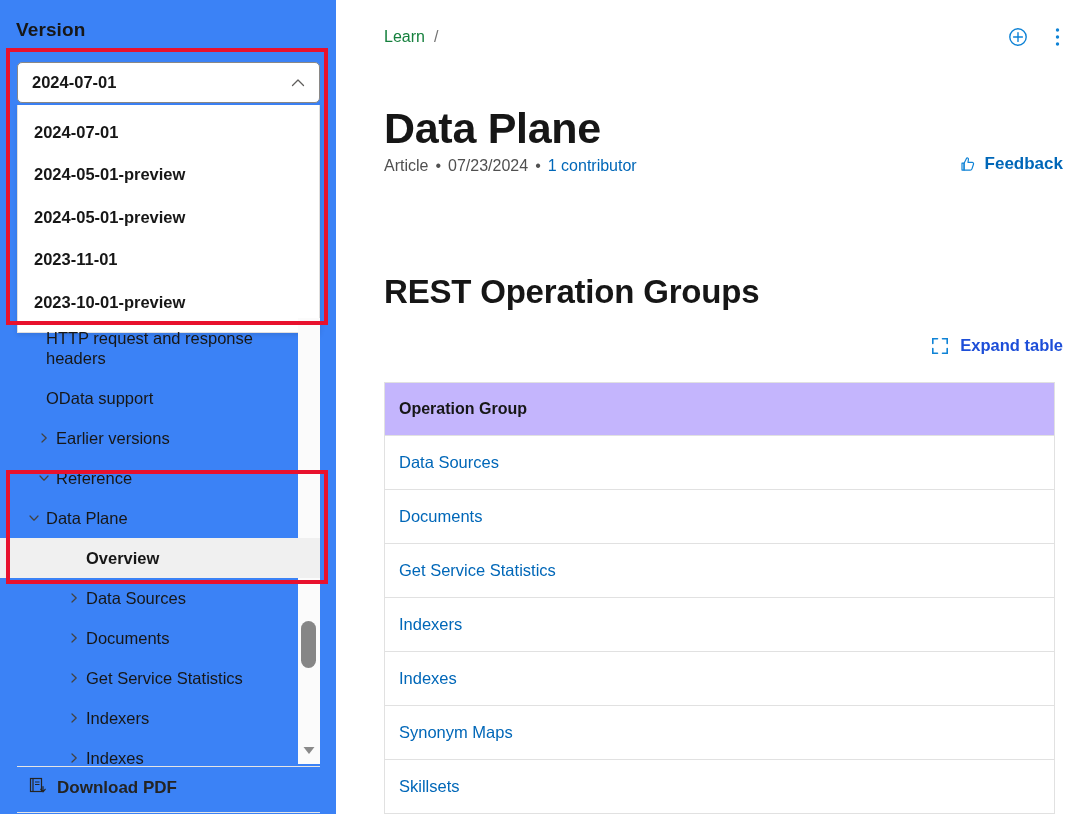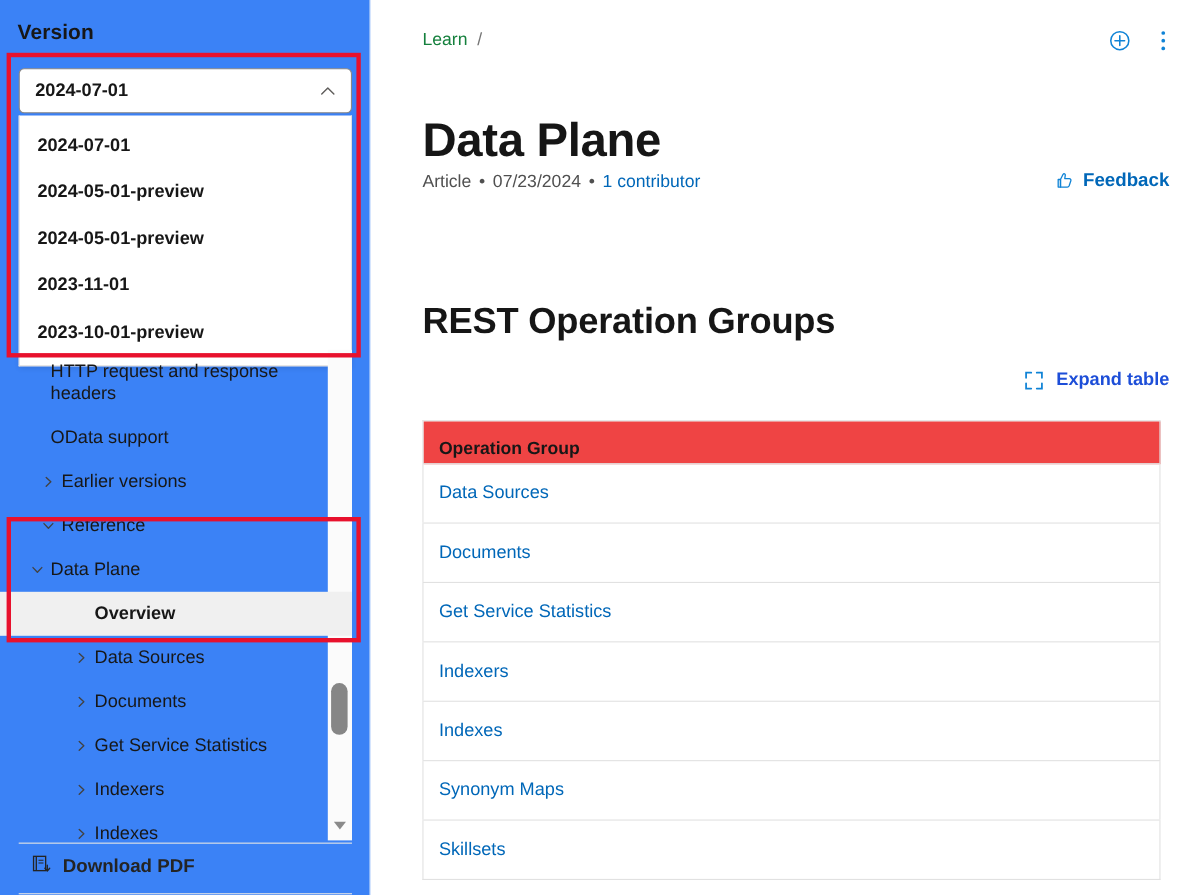--- a/index.html
+++ b/index.html
@@ -286,23 +286,23 @@
     left: 0; top: 382px;
     width: 671px;
     border-collapse: collapse;
     border: 1px solid #e1e1e1;
   }
   table.op-table th {
     text-align: left;
     font-size: 16px;
     font-weight: 700;
     color: #171717;
-    padding: 17px 0 3px 14px;
+    padding: 17px 0 17px 14px;
     border-bottom: 1px solid #e1e1e1;
-    background: #ef4444;
+    background: #c4b5fd;
   }
   table.op-table td {
     padding: 17px 0 17px 14px;
     border-bottom: 1px solid #e1e1e1;
     font-size: 16.5px;
   }
   table.op-table tr:last-child td { border-bottom: none; }
   table.op-table td a {
     color: #0067b8;
     text-decoration: none;

